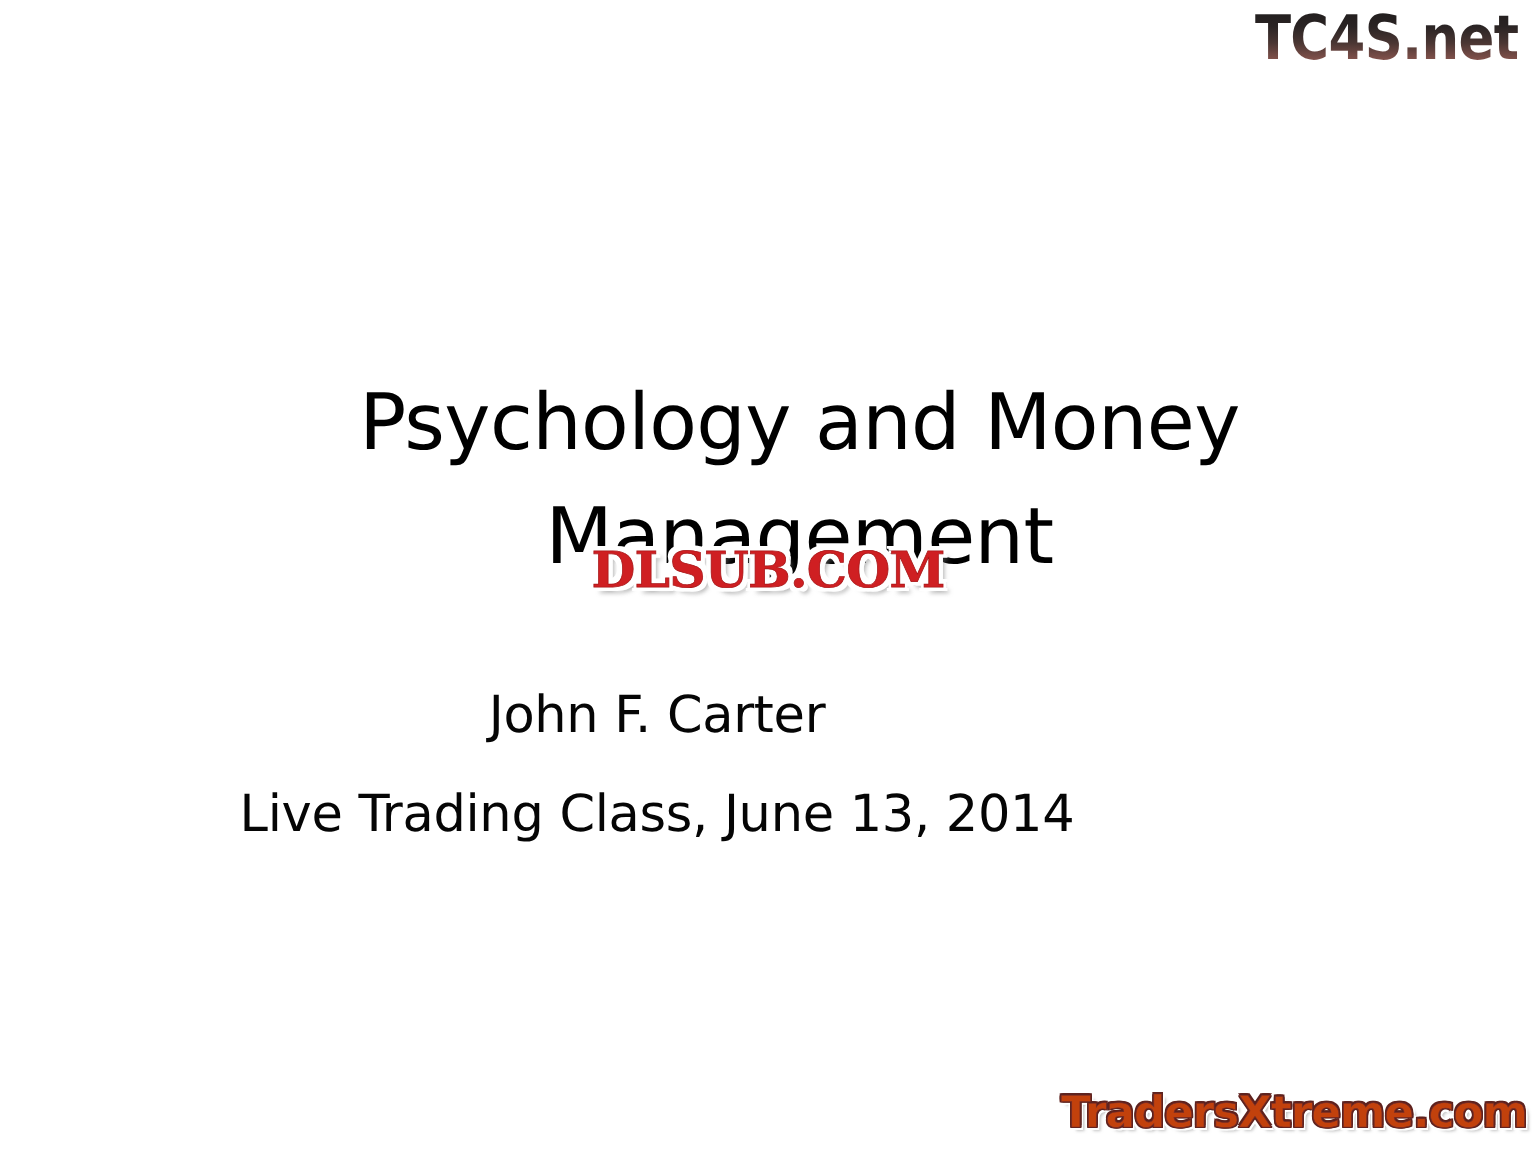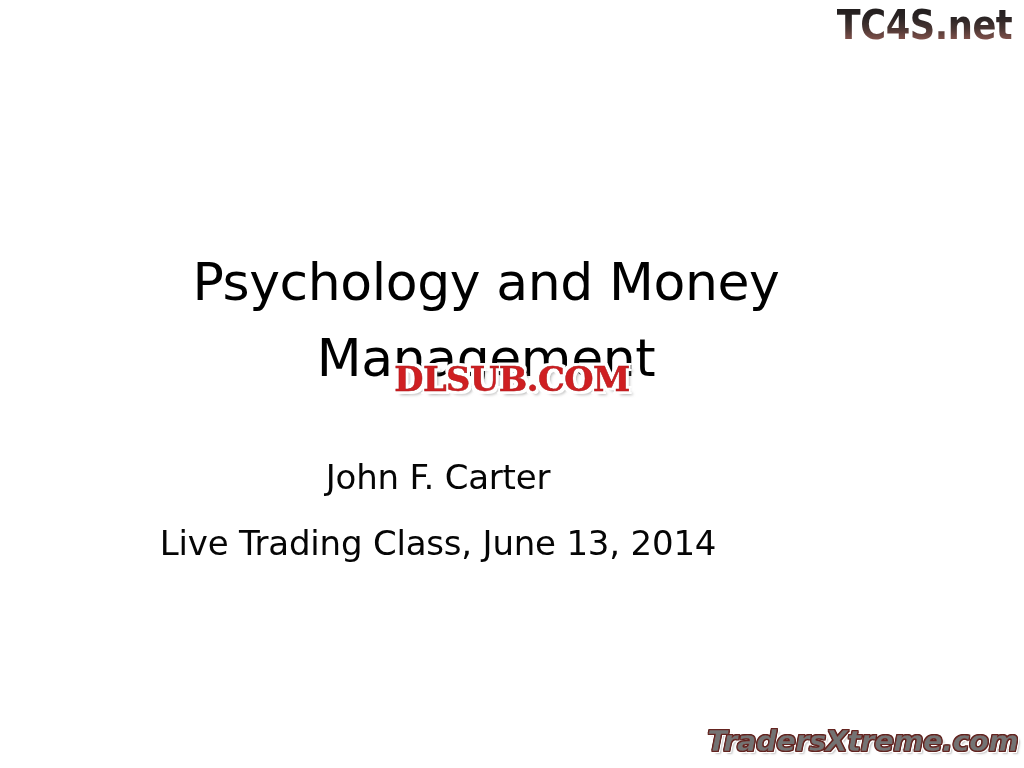--- a/index.html
+++ b/index.html
@@ -48,20 +48,21 @@
     filter: drop-shadow(0px 1px 0px rgba(255,255,255,0.85));
   }
 
   
   .title-block {
     position: absolute;
     left: 0;
     top: 244px;
     width: 972px;
     text-align: center;
+    padding-left: 47px;
   }
 
   .title-line {
     font-family: "DejaVu Sans", "Liberation Sans", sans-serif;
     font-size: 52px;
     line-height: 76px;
     font-weight: normal;
     color: #000000;
     letter-spacing: -0.4px;
     white-space: nowrap;
@@ -122,37 +123,36 @@
   .traders-watermark {
     position: absolute;
     right: 6px;
     bottom: 8px;
     font-family: "DejaVu Sans", "Liberation Sans", sans-serif;
     font-weight: bold;
     font-size: 29px;
     line-height: 38px;
     letter-spacing: -0.6px;
     white-space: nowrap;
-    color: #737373;
+    color: #c2410c;
     -webkit-text-stroke: 0.4px #7a2d28;
     text-shadow:
        1px 0   0 #5e221e,
       -1px 0   0 #5e221e,
        0   1px 0 #5e221e,
        0  -1px 0 #5e221e,
        1px 1px 0 #5e221e,
       -1px 1px 0 #5e221e,
        1px -1px 0 #5e221e,
       -1px -1px 0 #5e221e,
        2px 2px 0 #ffffff,
       -2px 2px 0 #ffffff,
        2px -2px 0 #ffffff,
       -2px -2px 0 #ffffff,
        3px 3px 2px rgba(140,140,140,0.5);
-    font-style: italic;
   }
 </style>
 </head>
 <body>
 
 <div id="slide">
 
   <div class="brand-logo">TC4S.net</div>
 
   <div class="title-block">

